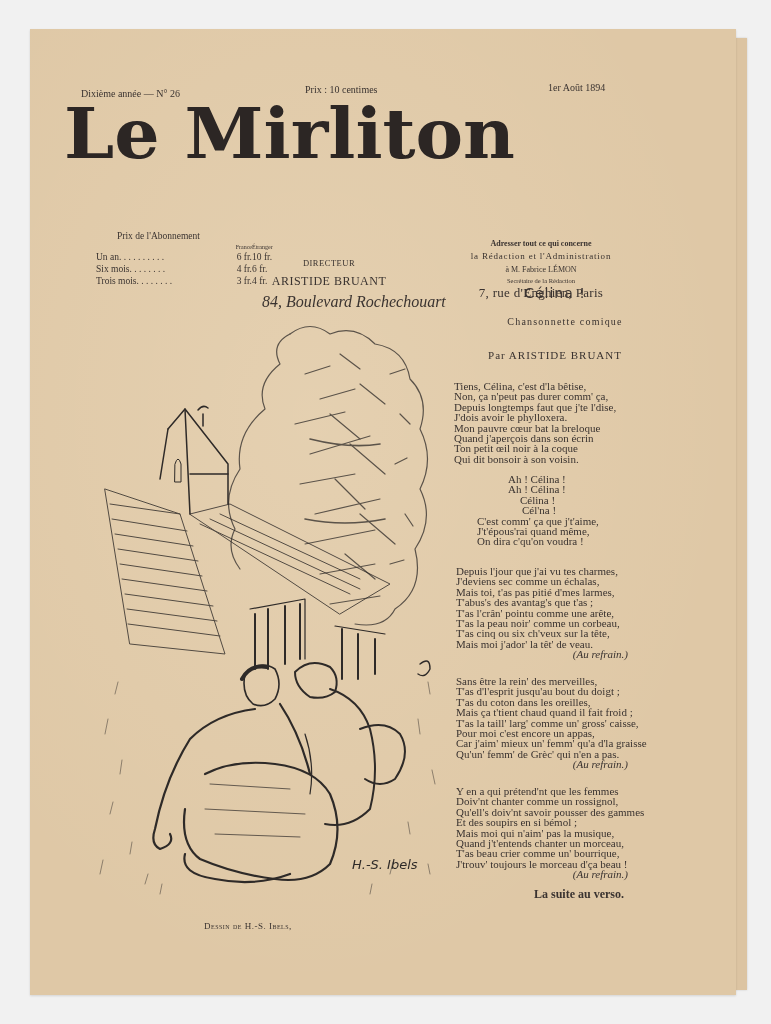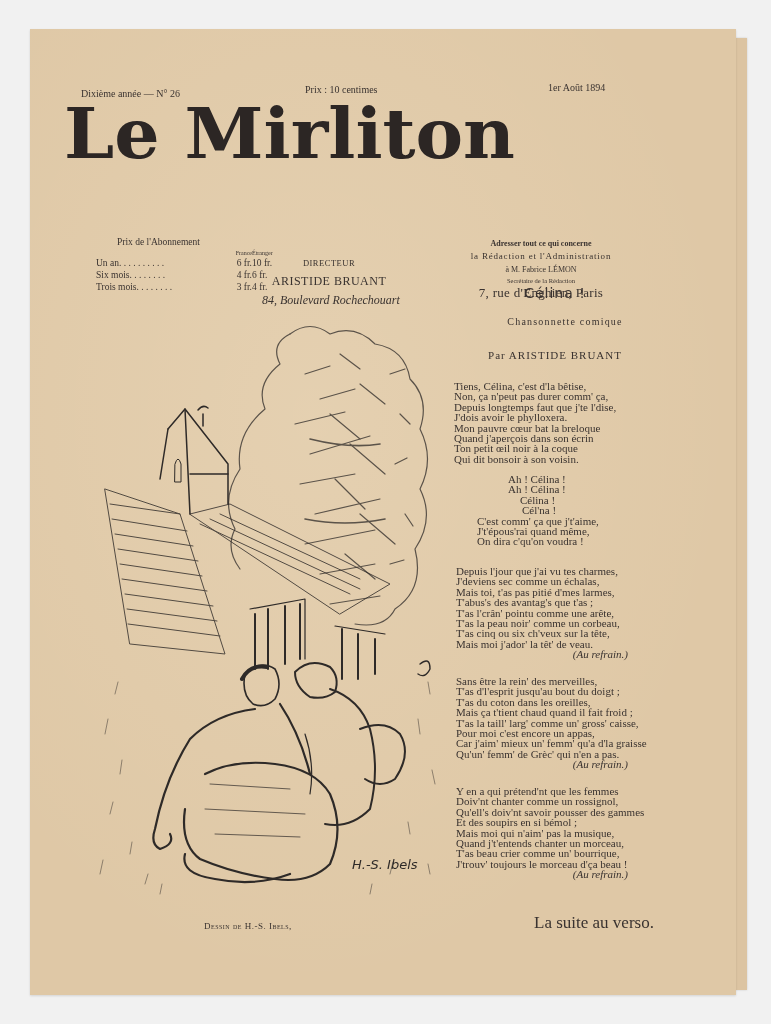--- a/index.html
+++ b/index.html
@@ -32,21 +32,21 @@
     position: absolute; left: 34px; top: 70px;
     font-family: "DejaVu Serif", serif;
     font-weight: bold;
     font-size: 70px;
     letter-spacing: 0px;
     color: #2c2624;
     line-height: 1;
     transform: scaleX(1.02);
     transform-origin: left top;
   }
-  .sub-table { position: absolute; left: 49px; top: 207px; font-size: 9.5px; line-height: 12px; font-family: Liberation Serif, serif; }
+  .sub-table { position: absolute; left: 49px; top: 201px; font-size: 9.5px; line-height: 12px; font-family: Liberation Serif, serif; }
   .sub-table .row { display: flex; margin-left: 17px; }
   .sub-table .lbl { width: 122px; }
   .sub-table .fr { width: 34px; text-align: right; }
   .sub-table .et { width: 32px; text-align: left; }
   .col-hdr { font-size: 6px; }
   .director { position: absolute; left: 232px; top: 213px; width: 134px; text-align: center; margin-top: 16px; }
   .admin { position: absolute; left: 408px; top: 208px; width: 206px; text-align: center; font-size: 9px; line-height: 13px; }
   .poem { position: absolute; font-size: 11px; line-height: 10.4px; }
   .poem div { white-space: nowrap; }
   .refrain { font-style: italic; text-align: right; }
@@ -86,21 +86,21 @@
     <div class="row">
       <span class="lbl">Trois mois. . . . . . . .</span>
       <span class="fr">3 fr.</span>
       <span class="et">4 fr.</span>
     </div>
   </div>
 
   <div class="director">
     <div style="font-size:8.5px; letter-spacing:0.5px;">DIRECTEUR</div>
     <div style="font-size:12px; margin-top:6px; letter-spacing:0.5px;">ARISTIDE BRUANT</div>
-    <div style="font-size:12px; font-style:italic; margin-top:4px; white-space:nowrap;">84, Boulevard Rochechouart</div>
+    <div style="font-size:16px; font-style:italic; margin-top:4px; white-space:nowrap;">84, Boulevard Rochechouart</div>
   </div>
 
   <div class="admin">
     <div style="font-size:8px;font-weight:bold;">Adresser tout ce qui concerne</div>
     <div style="letter-spacing:0.8px;">la Rédaction et l'Administration</div>
     <div style="font-size:8px;">à M. Fabrice LÉMON</div>
     <div style="font-size:6.5px; line-height:10px;">Secrétaire de la Rédaction</div>
     <div style="font-size:13px; letter-spacing:0.3px;">7, rue d'Enghien, Paris</div>
   </div>
 
@@ -158,21 +158,21 @@
     <div>Doiv'nt chanter comme un rossignol,</div>
     <div>Qu'ell's doiv'nt savoir pousser des gammes</div>
     <div>Et des soupirs en si bémol ;</div>
     <div>Mais moi qui n'aim' pas la musique,</div>
     <div>Quand j't'entends chanter un morceau,</div>
     <div>T'as beau crier comme un' bourrique,</div>
     <div>J'trouv' toujours le morceau d'ça beau !</div>
     <div class="refrain">(Au refrain.)</div>
   </div>
 
-  <div class="abs" style="left:504px; top:884px; font-size:17px; font-weight:normal;">La suite au verso.</div>
+  <div class="abs" style="left:504px; top:858px; font-size:12px; font-weight:bold;">La suite au verso.</div>
 
   <svg class="illustration" viewBox="0 0 365 600" fill="none" stroke="#2e2a28" stroke-linecap="round" stroke-linejoin="round">
 
     <g stroke-width="1.2" opacity="0.75">
       <path d="M200 20 q20 -15 40 0 q25 -10 45 10 q30 5 35 35 q20 20 10 50 q15 30 0 60 q15 30 -5 60 q10 40 -20 60 q-10 20 -40 15"></path>
       <path d="M200 20 q-20 10 -10 30 q-25 20 -15 45 q-30 25 -25 60 q-20 30 -5 60 q-10 20 5 40"></path>
       <path d="M215 60 l25 -8 M230 85 l35 -10 M205 110 l50 -12 M220 140 l60 -18 M210 170 l55 -10 M225 200 l65 -15 M215 230 l70 -14 M230 260 l55 -10 M240 290 l50 -8"></path>
       <path d="M250 40 l20 15 M270 70 l25 20 M240 100 l30 25 M260 130 l35 30 M245 165 l30 30 M270 200 l35 30 M255 240 l30 25"></path>
       <path d="M300 60 l15 -5 M310 100 l10 10 M305 150 l12 -6 M315 200 l8 12 M300 250 l14 -4"></path>
       <path d="M220 125 q40 10 70 5 M215 205 q40 8 80 0" stroke-width="1.6"></path>

